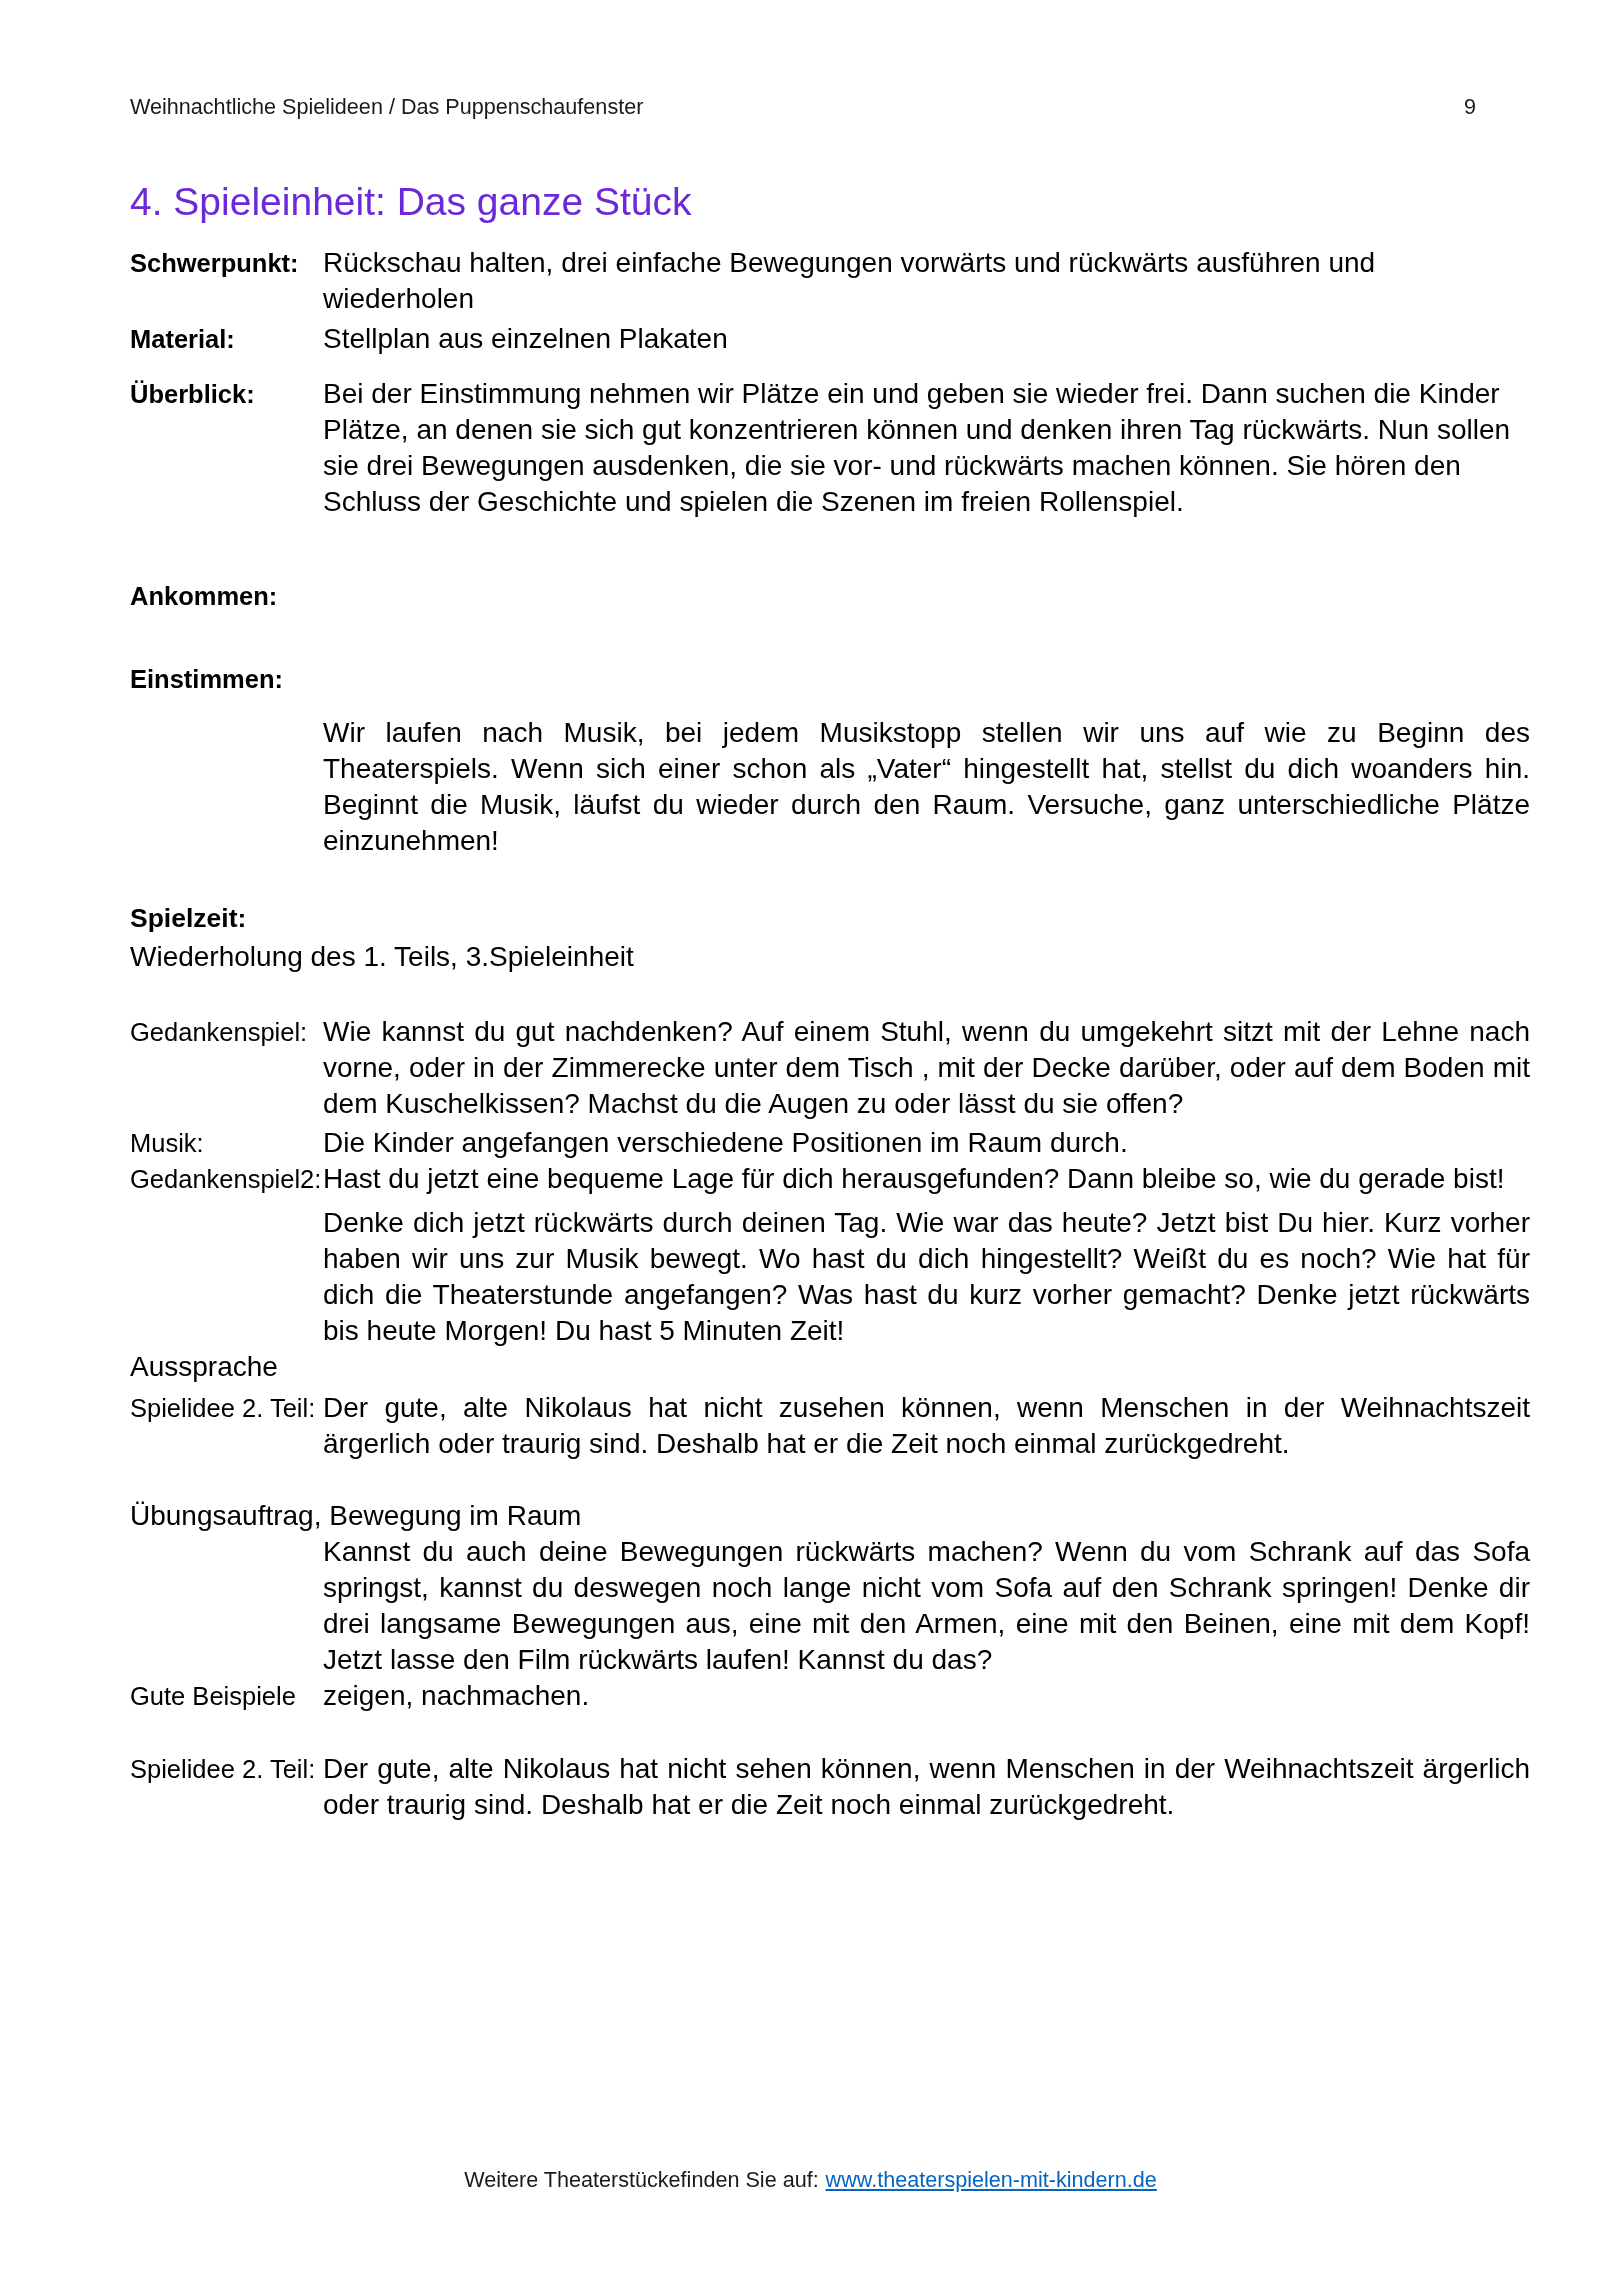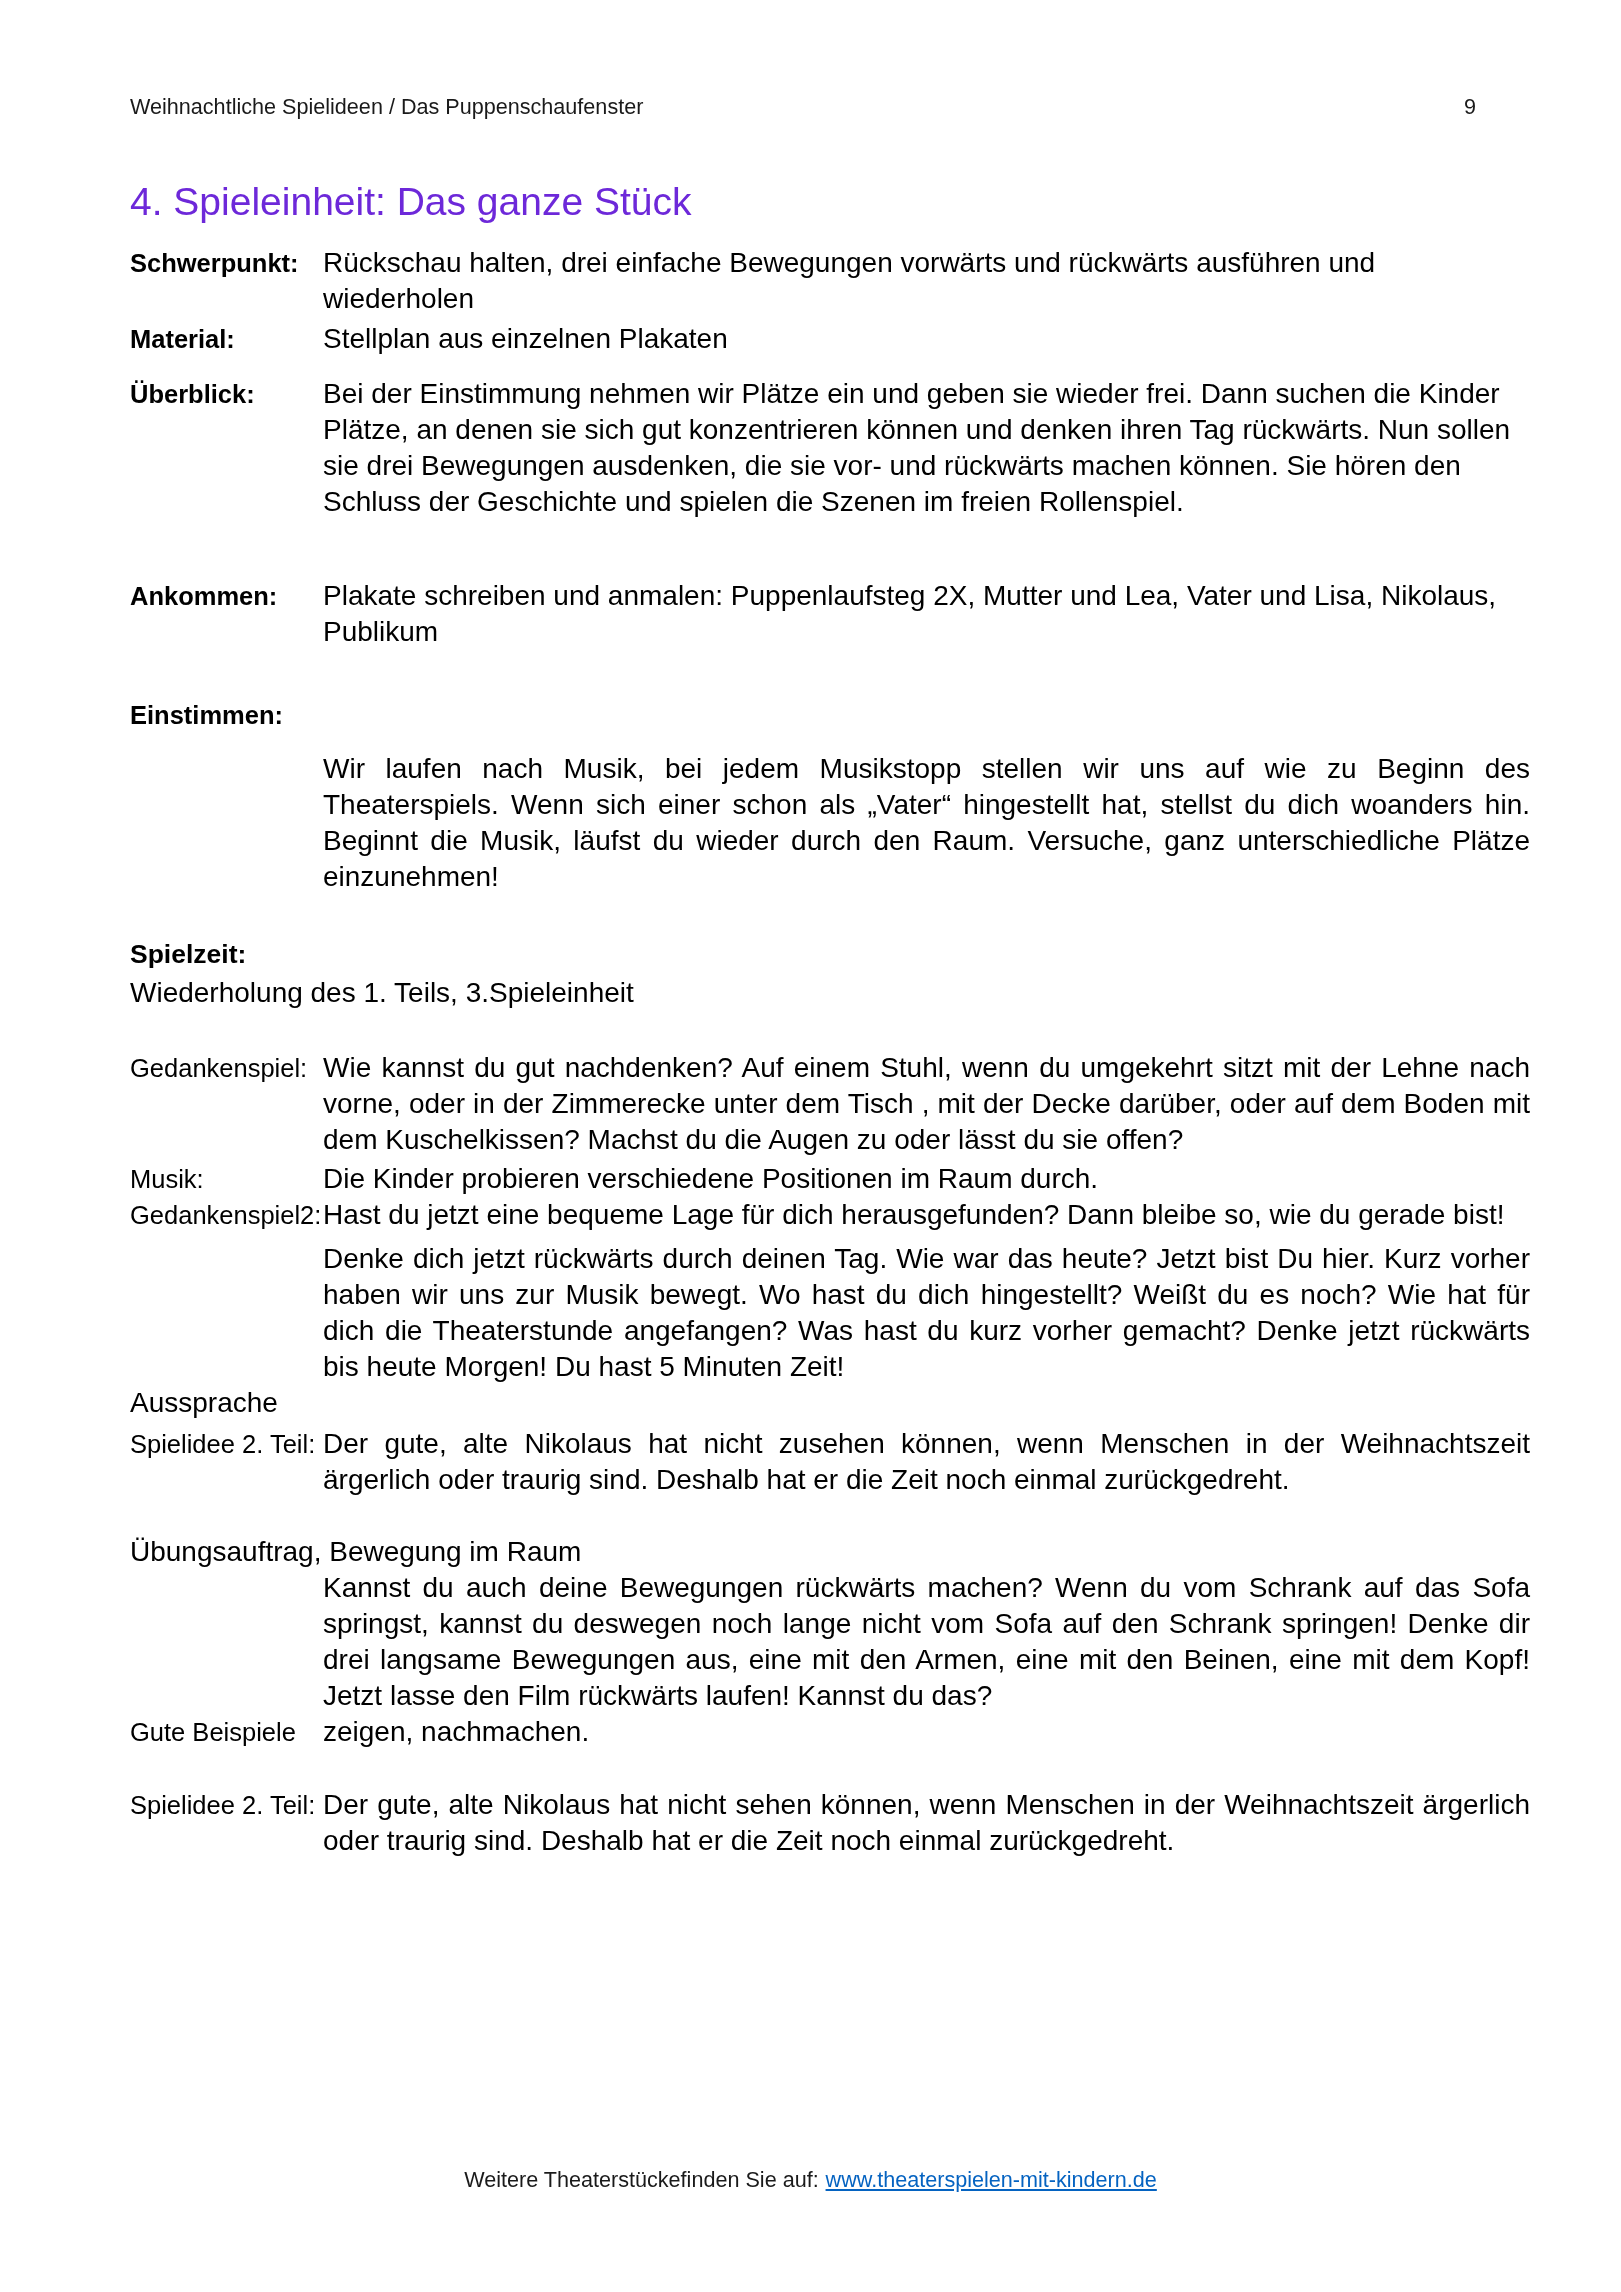--- a/index.html
+++ b/index.html
@@ -84,21 +84,20 @@
     <div class="value">Stellplan aus einzelnen Plakaten</div>
   </div>
 
   <div class="row mt-ueberblick">
     <div class="label bold">Überblick:</div>
     <div class="value">Bei der Einstimmung nehmen wir Plätze ein und geben sie wieder frei. Dann suchen die Kinder Plätze, an denen sie sich gut konzentrieren können und denken ihren Tag rückwärts. Nun sollen sie drei Bewegungen ausdenken, die sie vor- und rückwärts machen können. Sie hören den Schluss der Geschichte und spielen die Szenen im freien Rollenspiel.</div>
   </div>
 
   <div class="row mt-ankommen">
     <div class="label bold">Ankommen:</div>
-    <div class="value">Plakate schreiben und anmalen: Puppenlaufsteg 2X, Mutter und Lea, Vater und Lisa, Nikolaus, Publikum</div>
   </div>
 
   <div class="row mt-einstimmen-label">
     <div class="label bold">Einstimmen:</div>
     <div class="value"></div>
   </div>
 
   <div class="row mt-einstimmen-para">
     <div class="label"></div>
     <div class="value justify">Wir laufen nach Musik, bei jedem Musikstopp stellen wir uns auf wie zu Beginn des Theaterspiels. Wenn sich einer schon als „Vater“ hingestellt hat, stellst du dich woanders hin. Beginnt die Musik, läufst du wieder durch den Raum. Versuche, ganz unterschiedliche Plätze einzunehmen!</div>
@@ -107,21 +106,21 @@
   <div class="fullline bold mt-spielzeit">Spielzeit:</div>
   <div class="fullline mt-wiederholung">Wiederholung des 1. Teils, 3.Spieleinheit</div>
 
   <div class="row mt-gedankenspiel">
     <div class="label">Gedankenspiel:</div>
     <div class="value justify">Wie kannst du gut nachdenken? Auf einem Stuhl, wenn du umgekehrt sitzt mit der Lehne nach vorne, oder in der Zimmerecke unter dem Tisch , mit der Decke darüber, oder auf dem Boden mit dem Kuschelkissen? Machst du die Augen zu oder lässt du sie offen?</div>
   </div>
 
   <div class="row mt-musik">
     <div class="label">Musik:</div>
-    <div class="value">Die Kinder probieren verschiedene Positionen im Raum durch.</div>
+    <div class="value">Die Kinder angefangen verschiedene Positionen im Raum durch.</div>
   </div>
 
   <div class="row">
     <div class="label">Gedankenspiel2:</div>
     <div class="value justify">
       <div class="para">Hast du jetzt eine bequeme Lage für dich herausgefunden? Dann bleibe so, wie du gerade bist!</div>
       <div class="para">Denke dich jetzt rückwärts durch deinen Tag. Wie war das heute? Jetzt bist Du hier. Kurz vorher haben wir uns zur Musik bewegt. Wo hast du dich hingestellt? Weißt du es noch? Wie hat für dich die Theaterstunde angefangen? Was hast du kurz vorher gemacht?  Denke jetzt rückwärts bis heute Morgen! Du hast 5 Minuten Zeit!</div>
     </div>
   </div>
 

